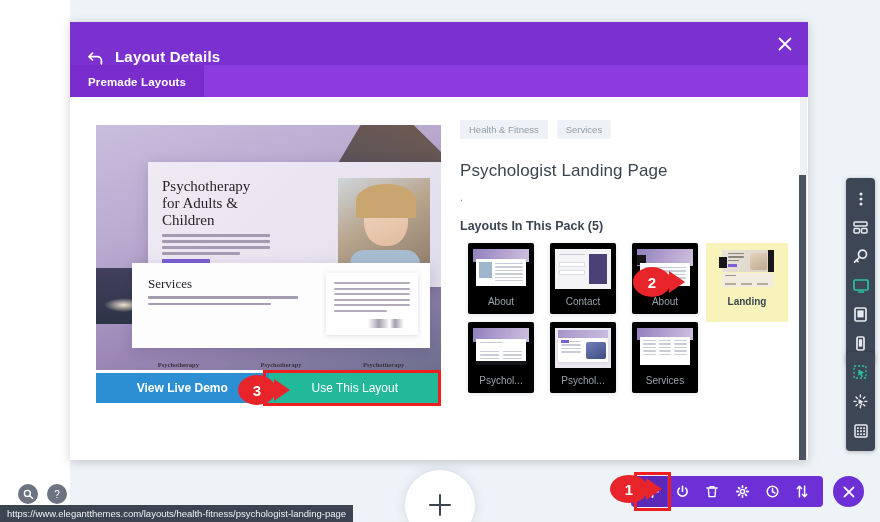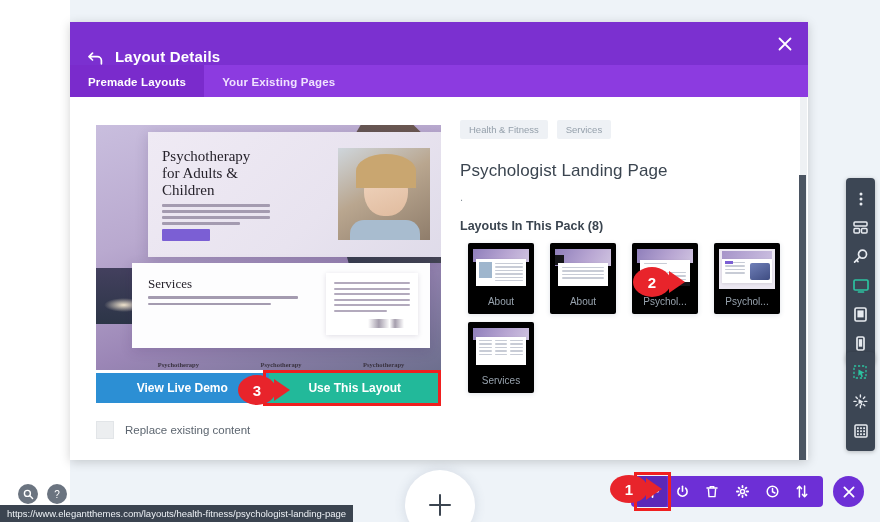--- a/index.html
+++ b/index.html
@@ -67,21 +67,21 @@
   }
   .ps-lake{
     position:absolute;left:0;bottom:46px;width:60px;height:56px;
     background:linear-gradient(180deg,#43405e,#2c3547);
   }
   .ps-glow{
     position:absolute;left:8px;bottom:58px;width:40px;height:14px;
     background:radial-gradient(ellipse at center,#f3e7d0 0%,rgba(243,231,208,0) 70%);
   }
   .ps-card{
-    position:absolute;left:52px;top:7px;width:296px;height:125px;
+    position:absolute;left:52px;top:37px;width:296px;height:125px;
     background:linear-gradient(135deg,#efeaf4 0%,#e8e3ef 60%,#dfdbe9 100%);
     box-shadow:0 3px 12px rgba(40,20,70,.18);
   }
   .ps-h{
     position:absolute;left:14px;top:16px;width:105px;
     font-family:"Liberation Serif",serif;font-size:15px;line-height:17px;
     color:#26222b;font-weight:400;
   }
   .ps-p{position:absolute;left:14px;top:72px;width:108px;}
   .ps-p i{display:block;height:2.5px;background:#a49bb0;margin-bottom:3.5px;border-radius:1px;}
@@ -139,21 +139,21 @@
   }
 
   .cta-row{
     width:345px;height:30px;display:flex;margin-top:3px;position:relative;
   }
   .cta-demo{
     flex:1;background:#2c8fd4;color:#fff;font-size:12px;font-weight:bold;
     display:flex;align-items:center;justify-content:center;
   }
   .cta-use{
-    flex:1;background:#22b99a;color:#fff;font-size:12px;font-weight:bold;
+    flex:1;background:#22b99a;color:#fff;font-size:12px;font-weight:normal;
     display:flex;align-items:center;justify-content:center;
   }
   .redbox-cta{
     position:absolute;left:167px;top:-3px;width:178px;height:36px;
     border:3px solid #f01f1f;box-sizing:border-box;pointer-events:none;
   }
   .replace-row{
     display:flex;align-items:center;margin-top:18px;
   }
   .replace-box{
@@ -293,23 +293,20 @@
       <svg width="14" height="14" viewBox="0 0 14 14">
           <path d="M1.5 1.5 L12.5 12.5 M12.5 1.5 L1.5 12.5" stroke="#fff" stroke-width="1.8" stroke-linecap="round"></path>
         </svg>
     </span>
   </div>
 
   <div class="tabs">
     <div class="tab active">
       <span>Premade Layouts</span>
     </div>
-    <div class="tab">
-      <span>Your Existing Pages</span>
-    </div>
   </div>
 
   <div class="modal-body">
 
     <div class="left-col">
 
       <div class="preview-shot">
         <div class="ps-mountain"></div>
         <div class="ps-lake"></div>
         <div class="ps-glow"></div>
@@ -354,35 +351,31 @@
         </div>
       </div>
 
       <div class="cta-row">
         <div class="cta-demo">View Live Demo</div>
         <div class="cta-use">Use This Layout</div>
         <div class="redbox-cta"></div>
         <div class="callout" style="left:142px;top:2px;">3</div>
       </div>
 
-      <div class="replace-row">
-        <span class="replace-box"></span>
-        <span class="replace-label">Replace existing content</span>
-      </div>
     </div>
 
     <div class="right-col">
       <div class="pills">
         <span class="pill">Health &amp; Fitness</span>
         <span class="pill">Services</span>
       </div>
 
       <div class="pack-title">Psychologist Landing Page</div>
       <div class="pack-dot">.</div>
-      <div class="pack-sub">Layouts In This Pack (8)</div>
+      <div class="pack-sub">Layouts In This Pack (5)</div>
 
       <div class="grid">
 
         <div class="cell">
           <div class="card">
             <div class="thumb">
               <div class="t-hdr"></div>
               <div class="t-white" style="top:10px;">
                 <div class="t-sq" style="left:3px;top:3px;width:13px;height:16px;background:#9fb6cd;"></div>
                 <div style="position:absolute;left:19px;top:4px;right:3px;" class="t-lines">
@@ -392,39 +385,79 @@
                     <i></i>
                     <i></i>
                     <i></i>
                   </div>
               </div>
             </div>
             <div class="cap">About</div>
           </div>
         </div>
 
+        <div class="cell">
+          <div class="card">
+            <div class="thumb">
+              <div style="position:absolute;inset:0;background:#f4f4f7;"></div>
+              <div class="t-lines" style="position:absolute;left:4px;top:5px;width:26px;">
+                  <i></i>
+                </div>
+              <div style="position:absolute;left:4px;top:13px;width:26px;height:5px;background:#fff;border:1px solid #dcdfe6;box-sizing:border-box;"></div>
+              <div style="position:absolute;left:4px;top:21px;width:26px;height:5px;background:#fff;border:1px solid #dcdfe6;box-sizing:border-box;"></div>
+              <div class="t-sq" style="right:4px;top:5px;width:18px;height:30px;background:#4c4176;"></div>
+            </div>
+            <div class="cap">Contact</div>
+          </div>
+        </div>
 
         <div class="cell">
           <div class="card">
             <div class="thumb">
               <div class="t-hdr" style="height:17px;"></div>
               <div class="t-black" style="left:0;top:6px;width:9px;height:10px;"></div>
               <div class="t-white" style="top:14px;">
                 <div class="t-lines" style="padding:4px 4px 0 4px;">
                     <i></i>
                     <i></i>
                     <i></i>
                     <i></i>
                   </div>
               </div>
             </div>
             <div class="cap">About</div>
           </div>
         </div>
 
+        <div class="cell hl">
+          <div class="card">
+            <div class="thumb">
+              <div style="position:absolute;left:3px;top:1px;right:1px;height:22px;background:linear-gradient(120deg,#e9e3d9,#d9d2c6);"></div>
+              <div class="t-black" style="left:0;top:8px;width:8px;height:11px;"></div>
+              <div class="t-black" style="right:1px;top:1px;width:6px;height:22px;"></div>
+              <div style="position:absolute;left:9px;top:4px;width:16px;" class="t-lines">
+                  <i style="background:#8d8576"></i>
+                  <i style="background:#8d8576"></i>
+                  <i style="background:#8d8576;width:70%"></i>
+                </div>
+              <div class="t-sq" style="left:9px;top:15px;width:9px;height:3px;background:#7b5fd4;"></div>
+              <div style="position:absolute;right:8px;top:4px;width:17px;height:17px;border-radius:2px;background:linear-gradient(150deg,#e6d3c0,#c2a98f);"></div>
+              <div style="position:absolute;left:3px;top:24px;right:1px;bottom:2px;background:#f1ecdf;"></div>
+              <div style="position:absolute;left:6px;top:26px;width:11px;" class="t-lines">
+                  <i style="background:#9e9686"></i>
+                </div>
+              <div style="position:absolute;left:6px;bottom:4px;display:flex;gap:5px;">
+                <span style="display:block;width:11px;height:2px;background:#b3ab99;"></span>
+                <span style="display:block;width:11px;height:2px;background:#b3ab99;"></span>
+                <span style="display:block;width:11px;height:2px;background:#b3ab99;"></span>
+              </div>
+            </div>
+            <div class="cap">Landing</div>
+          </div>
+        </div>
 
         <div class="cell">
           <div class="card">
             <div class="thumb">
               <div class="t-hdr" style="height:14px;"></div>
               <div class="t-white" style="top:11px;bottom:6px;">
                 <div class="t-lines" style="padding:3px 4px 0 4px;">
                     <i style="width:55%"></i>
                   </div>
                 <div style="position:absolute;left:4px;top:12px;right:4px;display:flex;gap:4px;">

